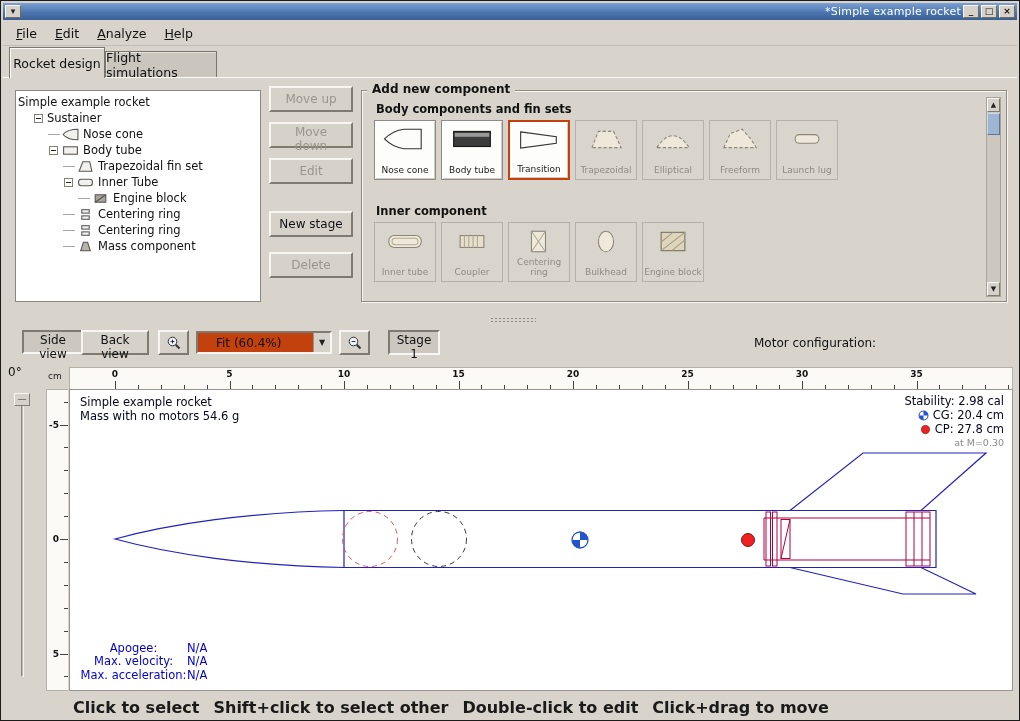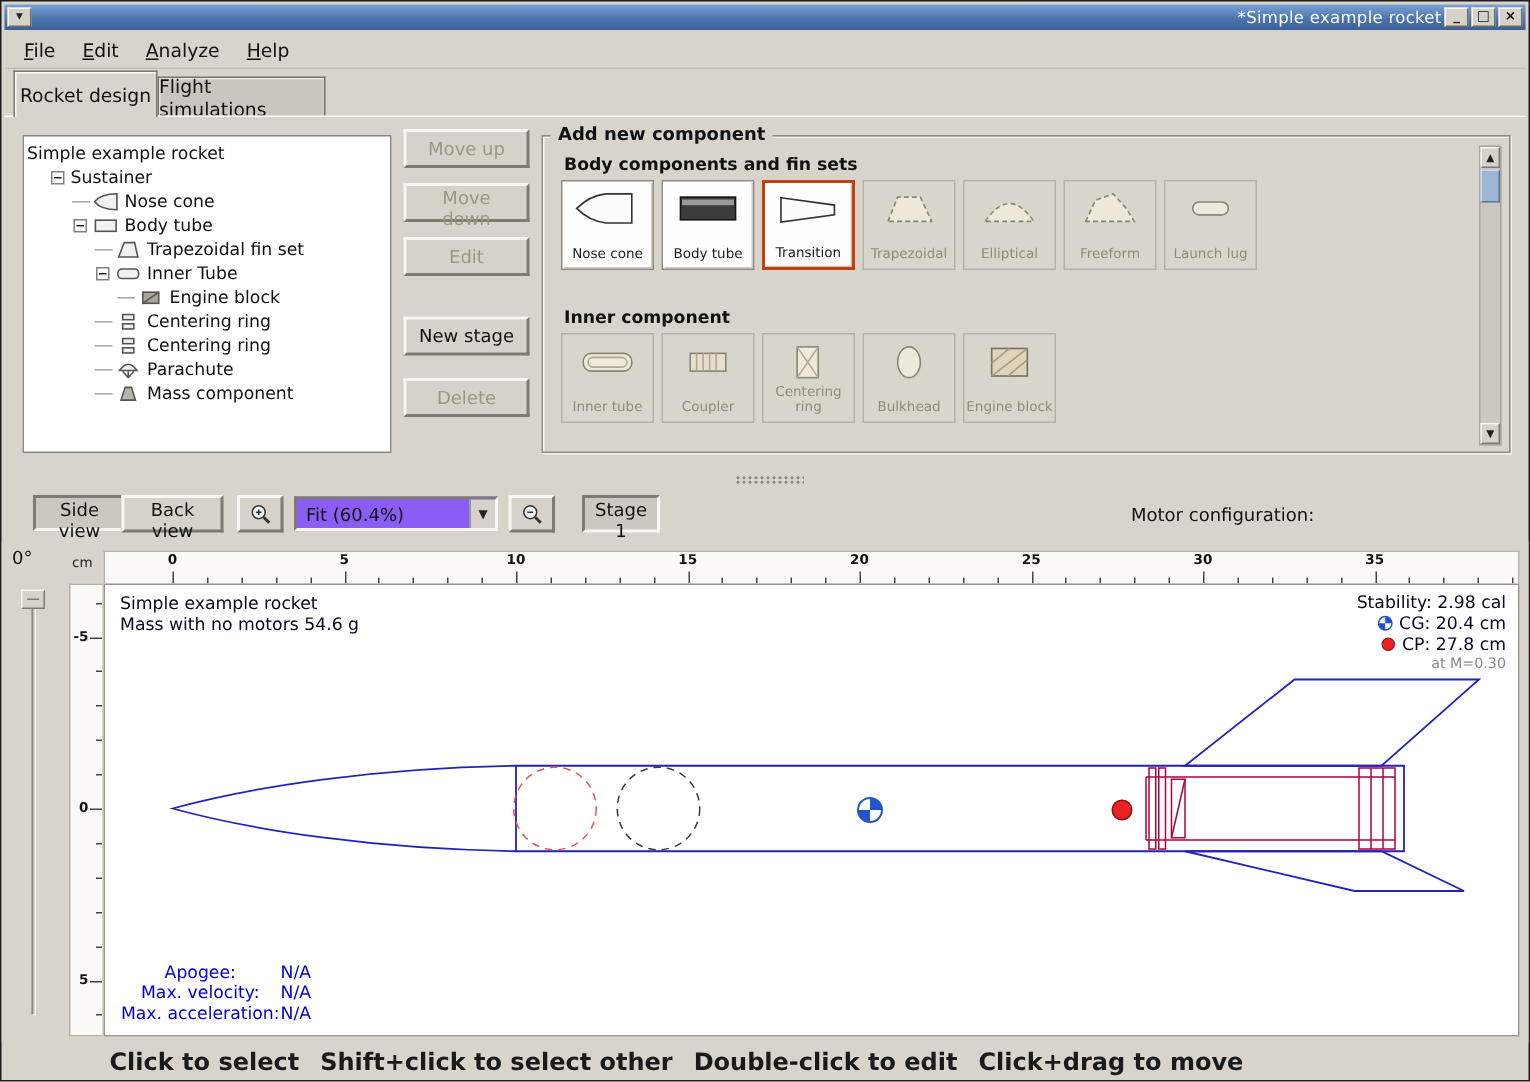--- a/index.html
+++ b/index.html
@@ -58,22 +58,22 @@
   .vscroll{position:absolute;right:5px;top:6px;width:15px;height:200px;background:#ccc8c0;border:1px solid #a8a49c;}
   .sb-btn{position:absolute;left:0;width:13px;height:14px;background:#d6d2ca;border:1px solid;border-color:#f7f6f3 #7f7b73 #7f7b73 #f7f6f3;
           font-size:7px;text-align:center;line-height:13px;color:#222;}
   .sb-thumb{position:absolute;left:0;top:15px;width:13px;height:22px;background:#9fb5d4;border:1px solid;
             border-color:#cdd9ea #5d7698 #5d7698 #cdd9ea;}
   
   .splitter{position:absolute;left:2px;top:314px;width:1014px;height:9px;}
   .grip{position:absolute;left:487px;top:2px;width:46px;height:6px;
         background-image:radial-gradient(#8f8b83 1px, transparent 1.2px);background-size:4px 3px;}
   
-  .combo{position:absolute;height:23px;background:#8b5cf6;border:2px solid;border-color:#7f7b73 #f7f6f3 #f7f6f3 #7f7b73;
-         display:flex;align-items:center;font-size:12px;}
+  .combo{position:absolute;height:23px;background:#c2410c;border:2px solid;border-color:#7f7b73 #f7f6f3 #f7f6f3 #7f7b73;
+         display:flex;align-items:center;font-size:12px;padding-left:12px;}
   .combo .txt{flex:1;padding:0 6px;white-space:nowrap;overflow:hidden;}
   .combo .arrow{width:17px;align-self:stretch;background:#d6d2ca;border-left:1px solid #9a968e;display:flex;
                 align-items:center;justify-content:center;font-size:8px;color:#222;}
   .toolbtn{position:absolute;width:31px;height:25px;background:#d6d2ca;border:2px solid;
            border-color:#f7f6f3 #7f7b73 #7f7b73 #f7f6f3;display:flex;align-items:center;justify-content:center;}
   .label{position:absolute;font-size:12px;}
   
   .diagram{position:absolute;left:0;top:360px;width:1020px;height:334px;background:#d8d4cc;}
   .rot-label{position:absolute;left:7px;top:4px;font-size:12px;}
   .rot-track{position:absolute;left:20px;top:34px;width:3px;height:282px;background:#bdb9b1;border:1px solid #8f8b83;border-right-color:#f4f3f0;border-bottom-color:#f4f3f0;}
@@ -209,31 +209,20 @@
         <div class="trow">
           <span class="tind" style="width:45px"></span>
           <span class="tconn"></span>
           <svg class="ticon" width="17" height="13" viewBox="0 0 16 12">
             <g fill="#f2f1ee" stroke="#555" stroke-width="1">
               <rect x="4.5" y="1.5" width="7" height="3.2"></rect>
               <rect x="4.5" y="7.3" width="7" height="3.2"></rect>
             </g>
           </svg>
           <span class="tlabel">Centering ring</span>
-        </div>
-        <div class="trow">
-          <span class="tind" style="width:45px"></span>
-          <span class="tconn"></span>
-          <svg class="ticon" width="17" height="13" viewBox="0 0 16 12">
-            <g fill="#f2f1ee" stroke="#555" stroke-width="1">
-              <path d="M2.5 6.5 Q8 -1.5 13.5 6.5 Z"></path>
-              <path d="M4.5 7 L8 11 M8 6.5 L8 11 M11.5 7 L8 11" fill="none"></path>
-            </g>
-          </svg>
-          <span class="tlabel">Parachute</span>
         </div>
         <div class="trow">
           <span class="tind" style="width:45px"></span>
           <span class="tconn"></span>
           <svg class="ticon" width="17" height="13" viewBox="0 0 16 12">
             <g fill="#f2f1ee" stroke="#555" stroke-width="1">
               <path d="M6 2 L10 2 L12.5 10 L3.5 10 Z" fill="#b8b4ac"></path>
             </g>
           </svg>
           <span class="tlabel">Mass component</span>

